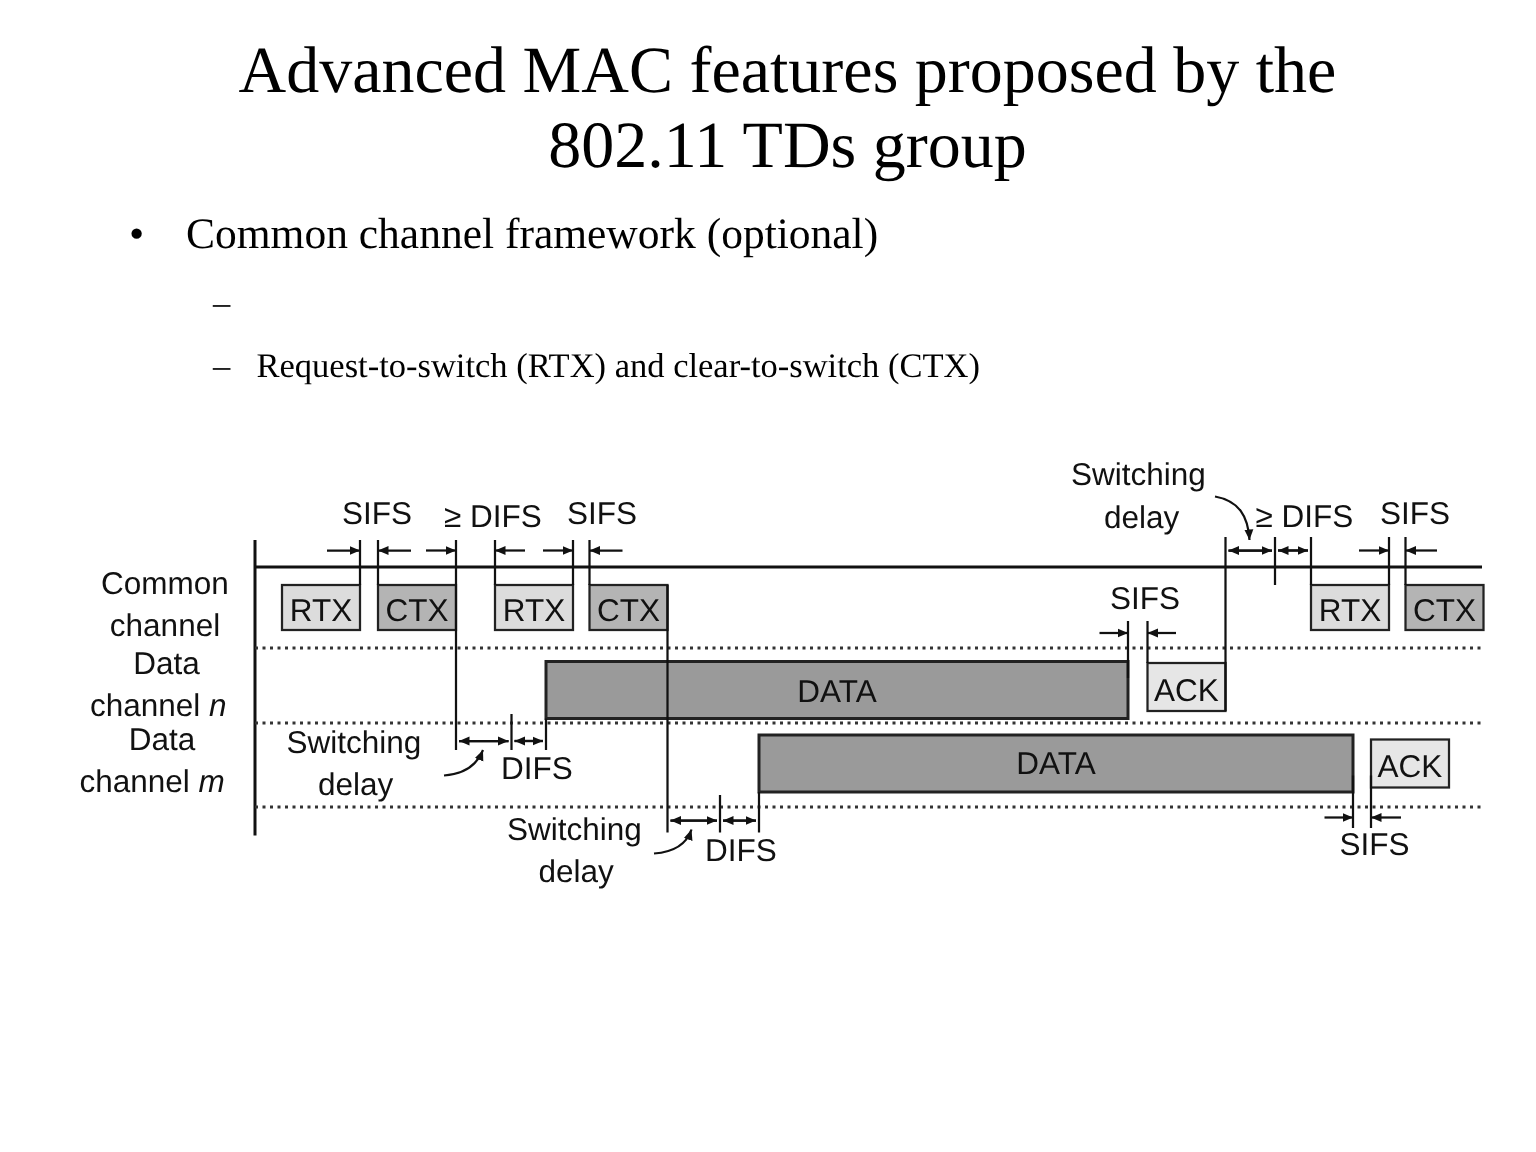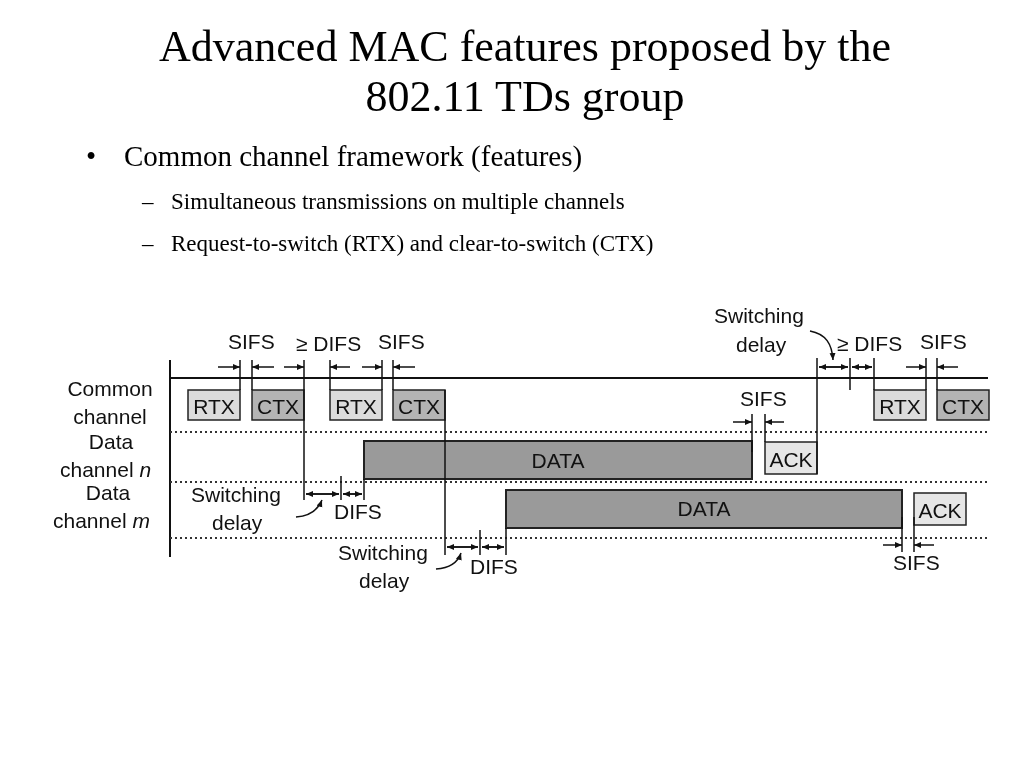--- a/index.html
+++ b/index.html
@@ -17,25 +17,24 @@
 <body>
 
 <div class="title">
   <div>Advanced MAC features proposed by the</div>
   <div>802.11 TDs group</div>
 </div>
 
 <div class="bullets">
   <div class="b1">
     <span class="mark">•</span>
-    <span>Common channel framework (features)</span>
+    <span>Common channel framework (optional)</span>
   </div>
   <div class="b2">
     <span class="mark">–</span>
-    <span>Simultaneous transmissions on multiple channels</span>
   </div>
   <div class="b2">
     <span class="mark">–</span>
     <span>Request-to-switch (RTX) and clear-to-switch (CTX)</span>
   </div>
 </div>
 
 <svg width="1024" height="768" viewBox="0 0 1024 768">
   <defs>
     <marker id="ah" markerWidth="8" markerHeight="8" refX="7" refY="4" orient="auto" markerUnits="userSpaceOnUse">

